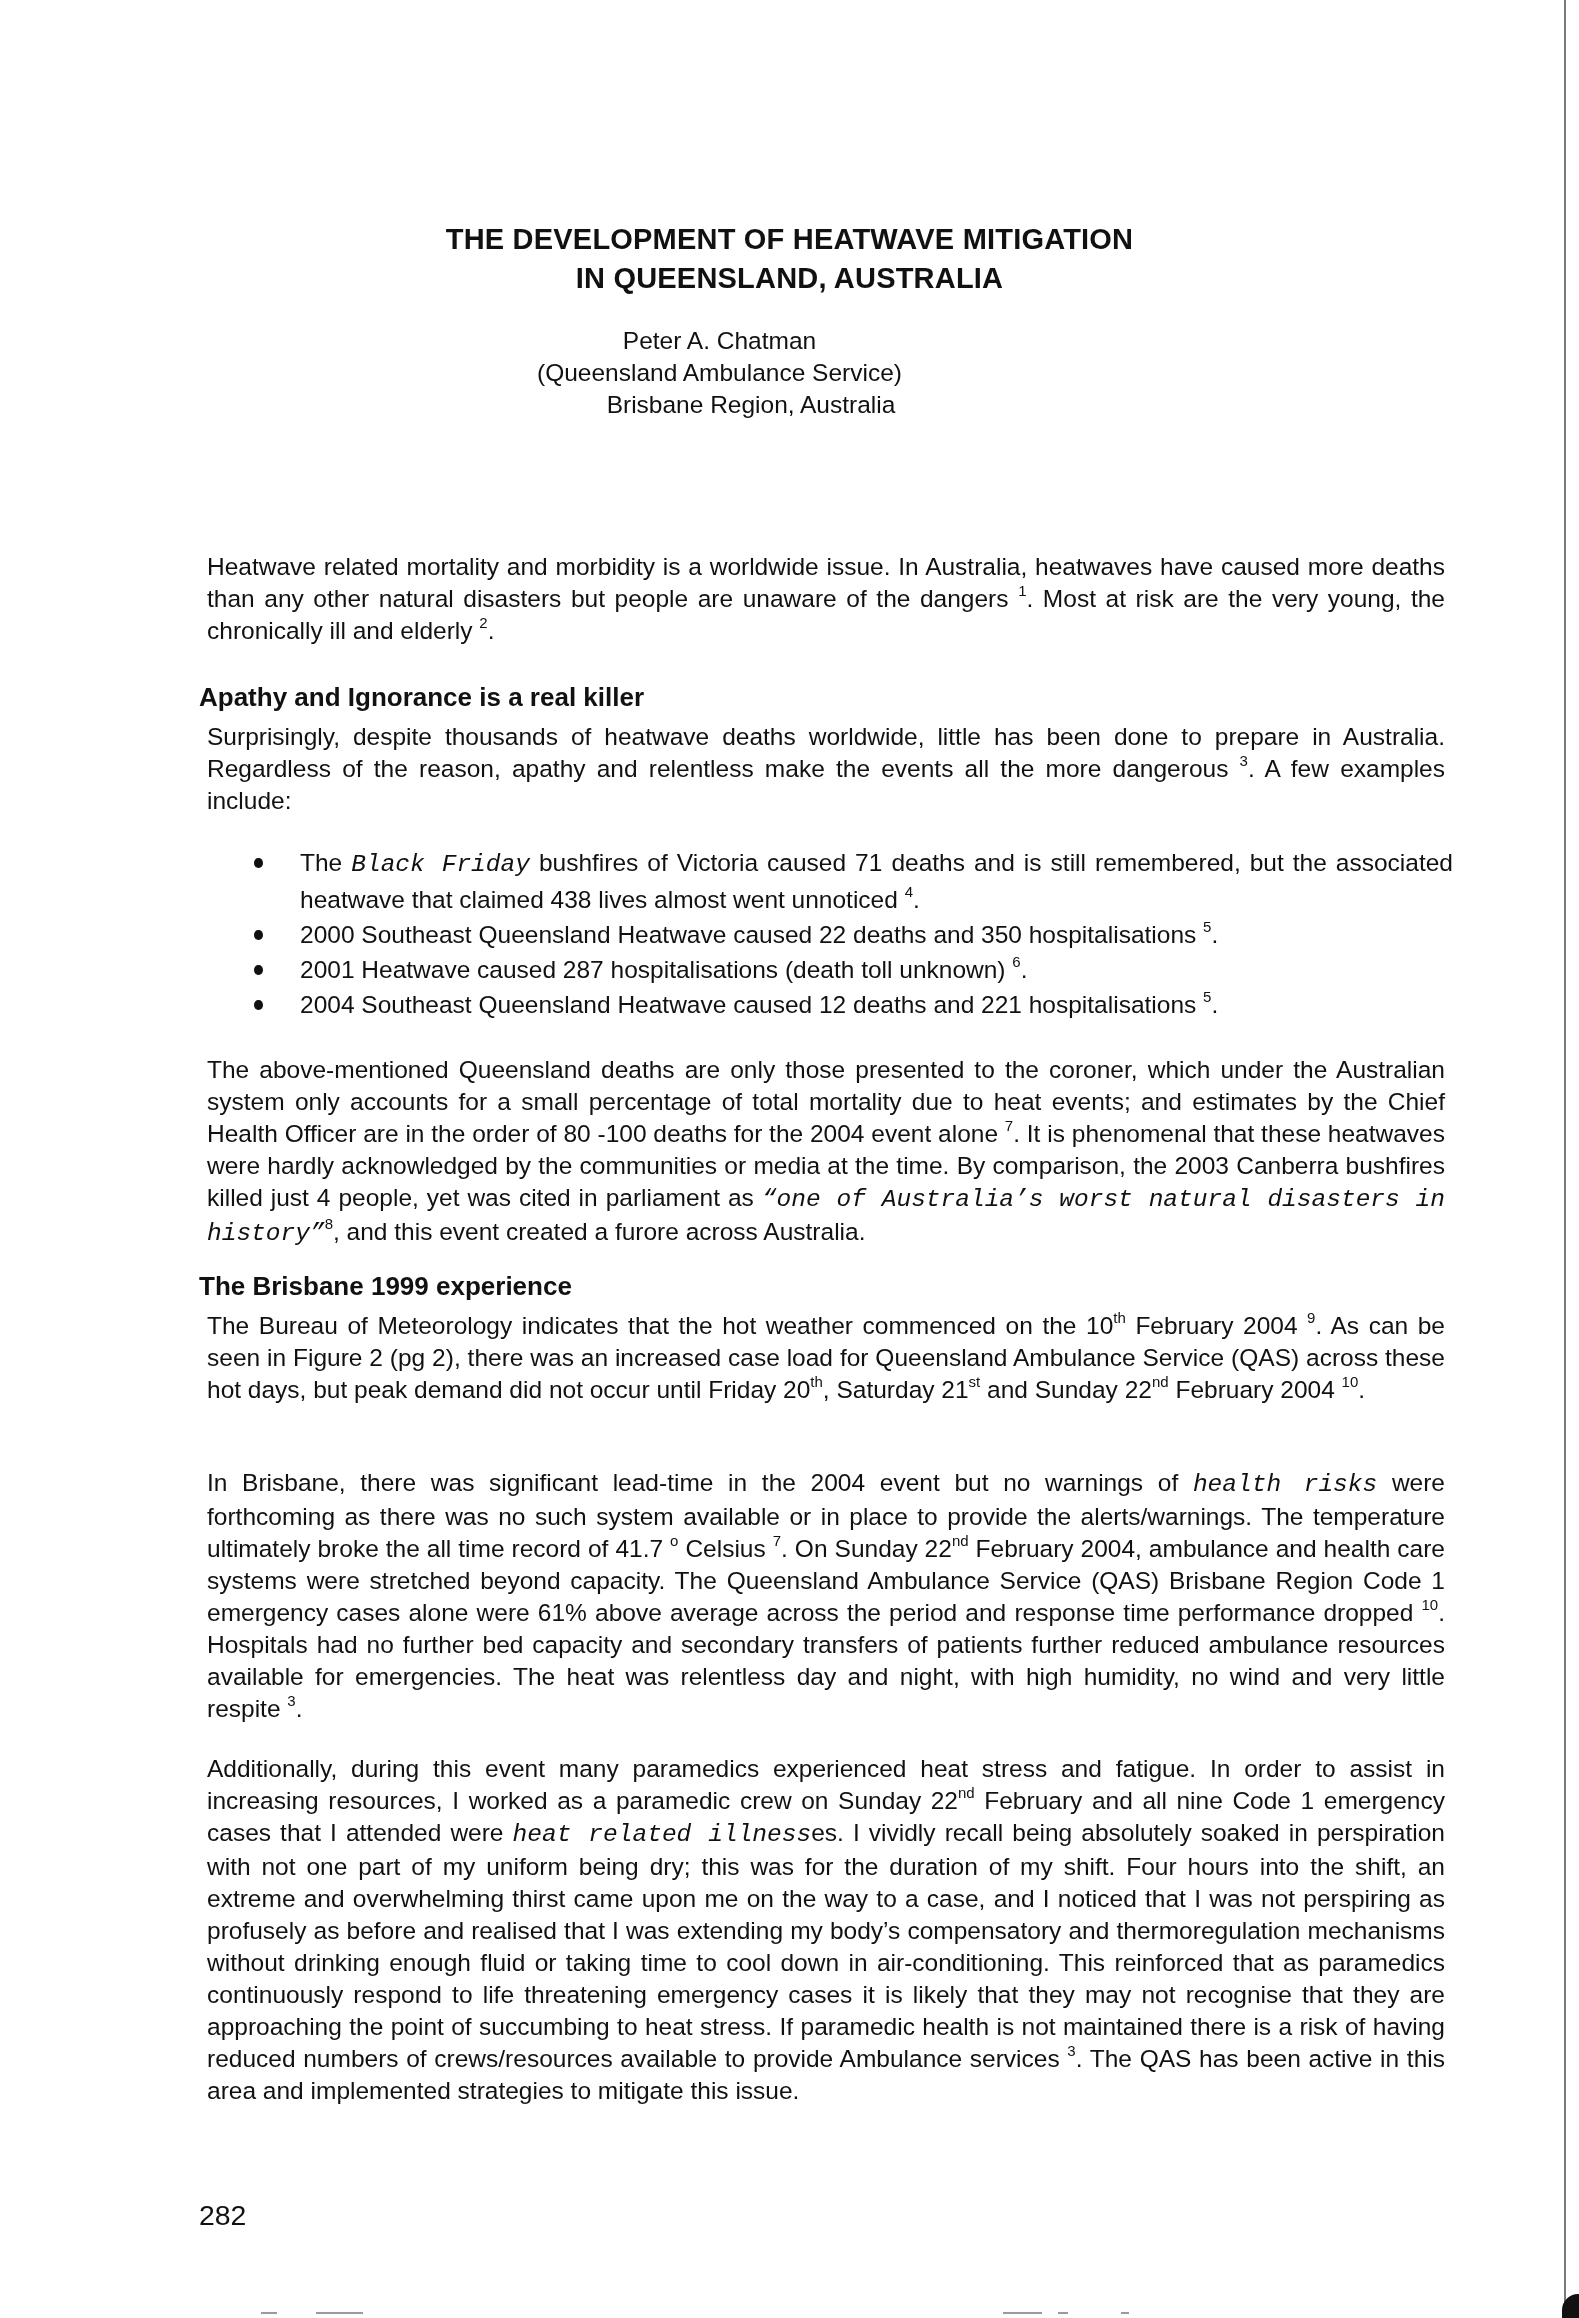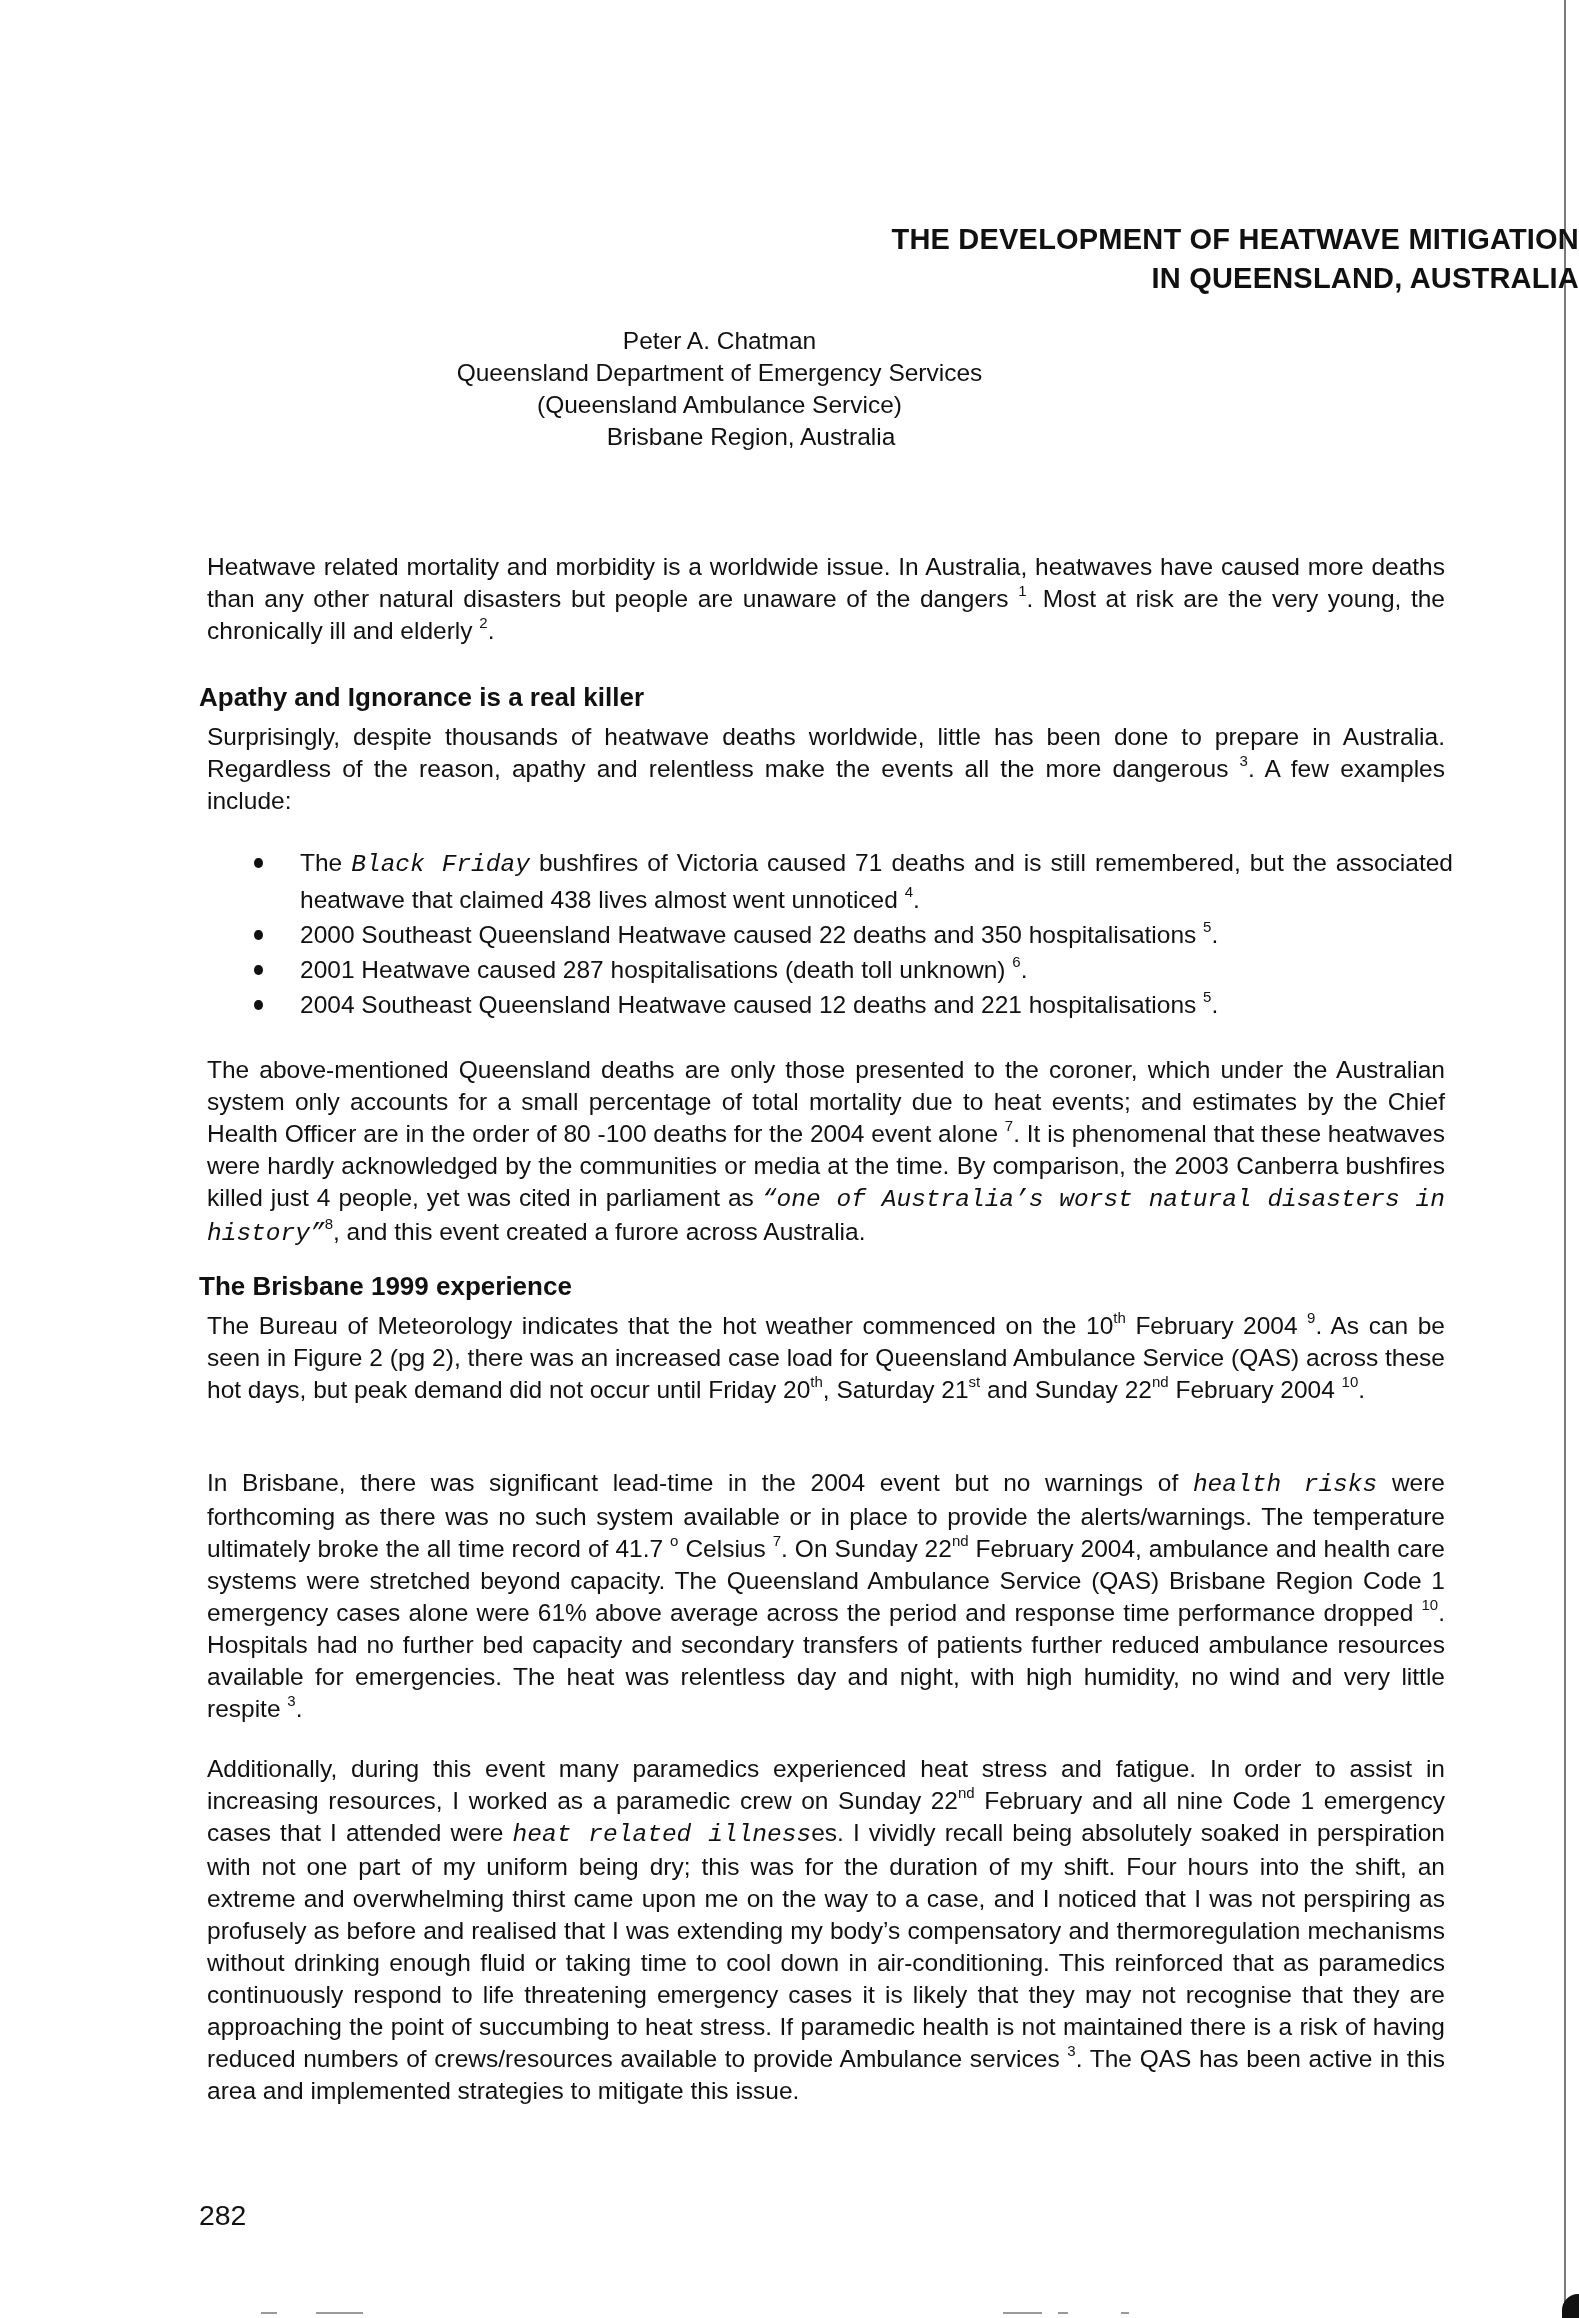--- a/index.html
+++ b/index.html
@@ -19,21 +19,21 @@
   }
   .bottom-marks {
     position: absolute; left: 0; top: 2312px; width: 1564px; height: 3.2px;
   }
   .bottom-marks span { position: absolute; top: 0; height: 2.4px; background: #9a9a9a; }
   .title {
     position: absolute; left: 0; width: 1579px; top: 220px;
     text-align: center; font-weight: bold; font-size: 29px; line-height: 39px;
     letter-spacing: 0.2px;
   }
-  .title div { display: block; text-align: right; }
+  .title div { display: block; }
   .author-block {
     position: absolute; left: 0; width: 1439px; top: 325px;
     text-align: center; font-size: 24.5px; line-height: 32px;
   }
   .author-block .indent { padding-left: 63px; }
   .body {
     position: absolute; left: 199px; width: 1254px;
     font-size: 24.5px; line-height: 32px; text-align: justify;
   }
   .body p { margin: 8px; }
@@ -67,21 +67,20 @@
     <span style="left:1121px;width:8px"></span>
   </div>
 
   <div class="title">
     <div>THE DEVELOPMENT OF HEATWAVE MITIGATION</div>
     <div>IN QUEENSLAND, AUSTRALIA</div>
   </div>
 
   <div class="author-block">
     <div>Peter A. Chatman</div>
-    <div>Queensland Department of Emergency Services</div>
     <div>(Queensland Ambulance Service)</div>
     <div class="indent">Brisbane Region, Australia</div>
   </div>
 
   <div class="body" style="top:543px;">
     <p>
       <span>Heatwave related mortality and morbidity is a worldwide issue.  In Australia, heatwaves have caused more deaths than any other natural disasters but people are unaware of the dangers </span><sup>1</sup><span>.  Most at risk are the very young, the chronically ill and elderly </span><sup>2</sup><span>.</span>
     </p>
   </div>
 

